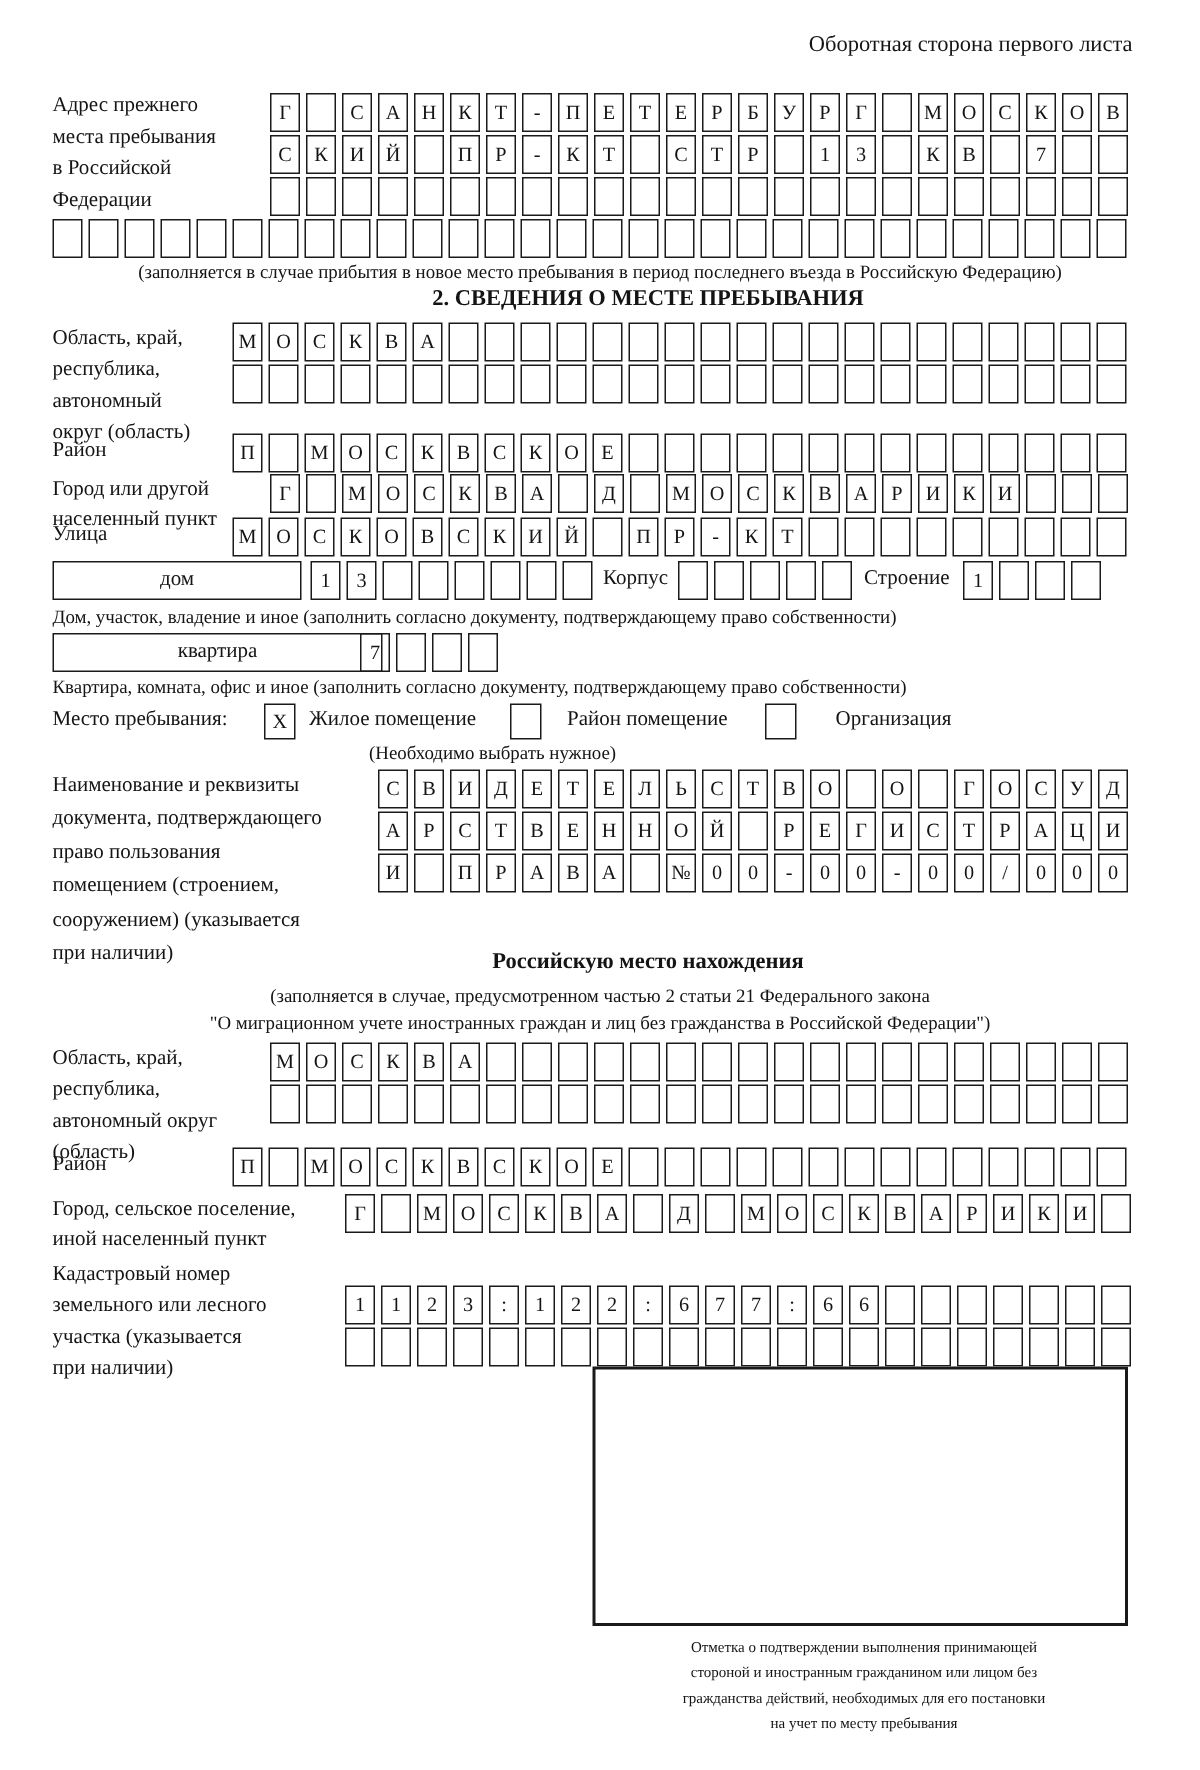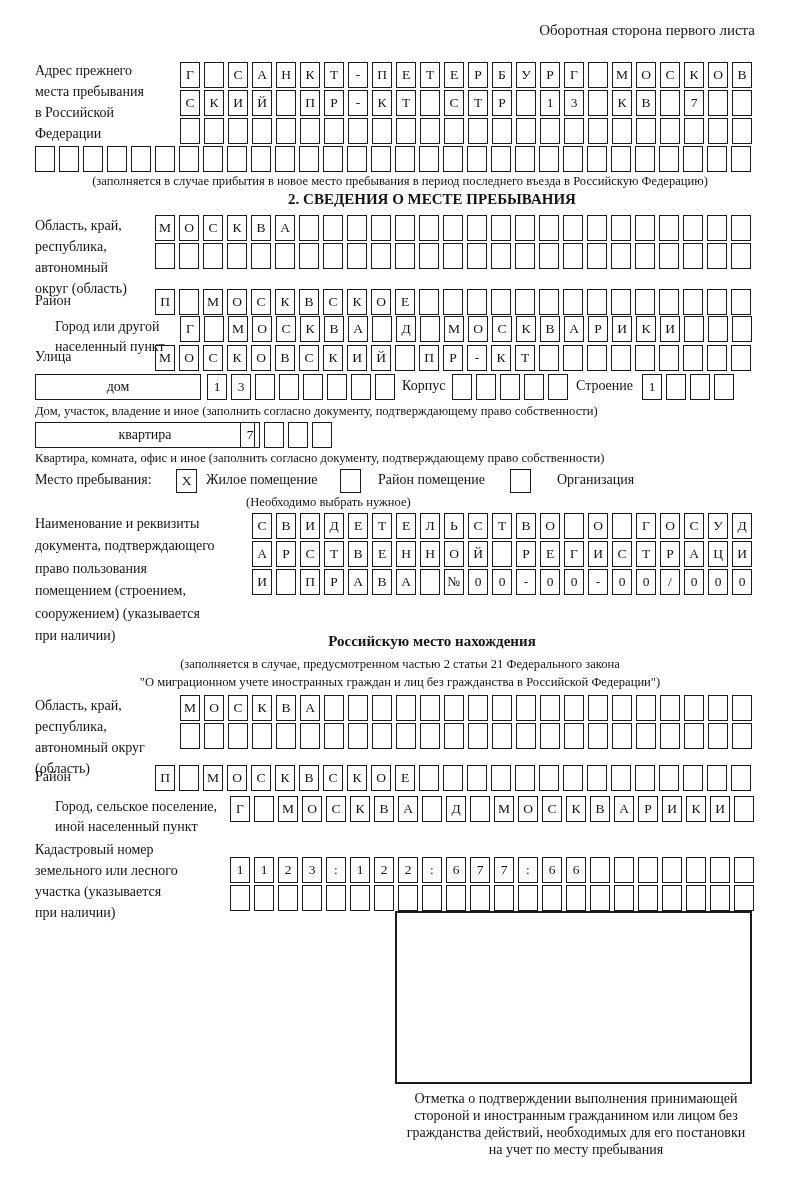--- a/index.html
+++ b/index.html
@@ -3,41 +3,41 @@
 <meta charset="utf-8">
 <style>
   html,body { margin:0; padding:0; }
   body {
     width:800px; height:1180px; background:#ffffff; position:relative;
     font-family:"Liberation Serif","DejaVu Serif",serif; color:#141414;
     overflow:hidden;
   }
   .abs { position:absolute; }
   .lbl { font-size:14px; line-height:21px; white-space:pre-line; }
-  .lbl2 { font-size:14px; line-height:20px; white-space:pre-line;margin-left:20px; }
+  .lbl2 { font-size:14px; line-height:20px; white-space:pre-line; }
   .note { font-size:12.6px; }
   .title { font-size:15px; font-weight:bold;margin-left:32px; }
   .centerblk { text-align:center; }
   .boxrow { display:flex; }
   .cell {
     box-sizing:border-box; flex:none; width:20px; height:26px; margin-right:4px;
     border:1.6px solid #1a1a1a; display:flex; align-items:center; justify-content:center;
     font-size:13.5px; line-height:1;
   }
   .widebox {
     box-sizing:border-box; border:1.6px solid #1a1a1a; height:26px;
     display:flex; align-items:center; justify-content:center; font-size:14px;
   }
   .checkbox {
     box-sizing:border-box; width:21px; height:24px; border:1.6px solid #1a1a1a;
     display:flex; align-items:center; justify-content:center; font-size:13.5px;
   }
   .inline-lbl { font-size:14px; }
   .stampbox { box-sizing:border-box; border:2px solid #1a1a1a; background:#fff; }
-  .caption { font-size:14px; line-height:17px; white-space:pre-line; text-align:center; }
+  .caption { font-size:10px; line-height:17px; white-space:pre-line; text-align:center; }
 </style>
 </head>
 <body>
 
 <div class="abs" style="top:22px; right:45px; font-size:15px;">Оборотная сторона первого листа</div>
 
 <div class="abs lbl" style="left:35px; top:60px; width:145px;">Адрес прежнего
 места пребывания
 в Российской
 Федерации</div>

